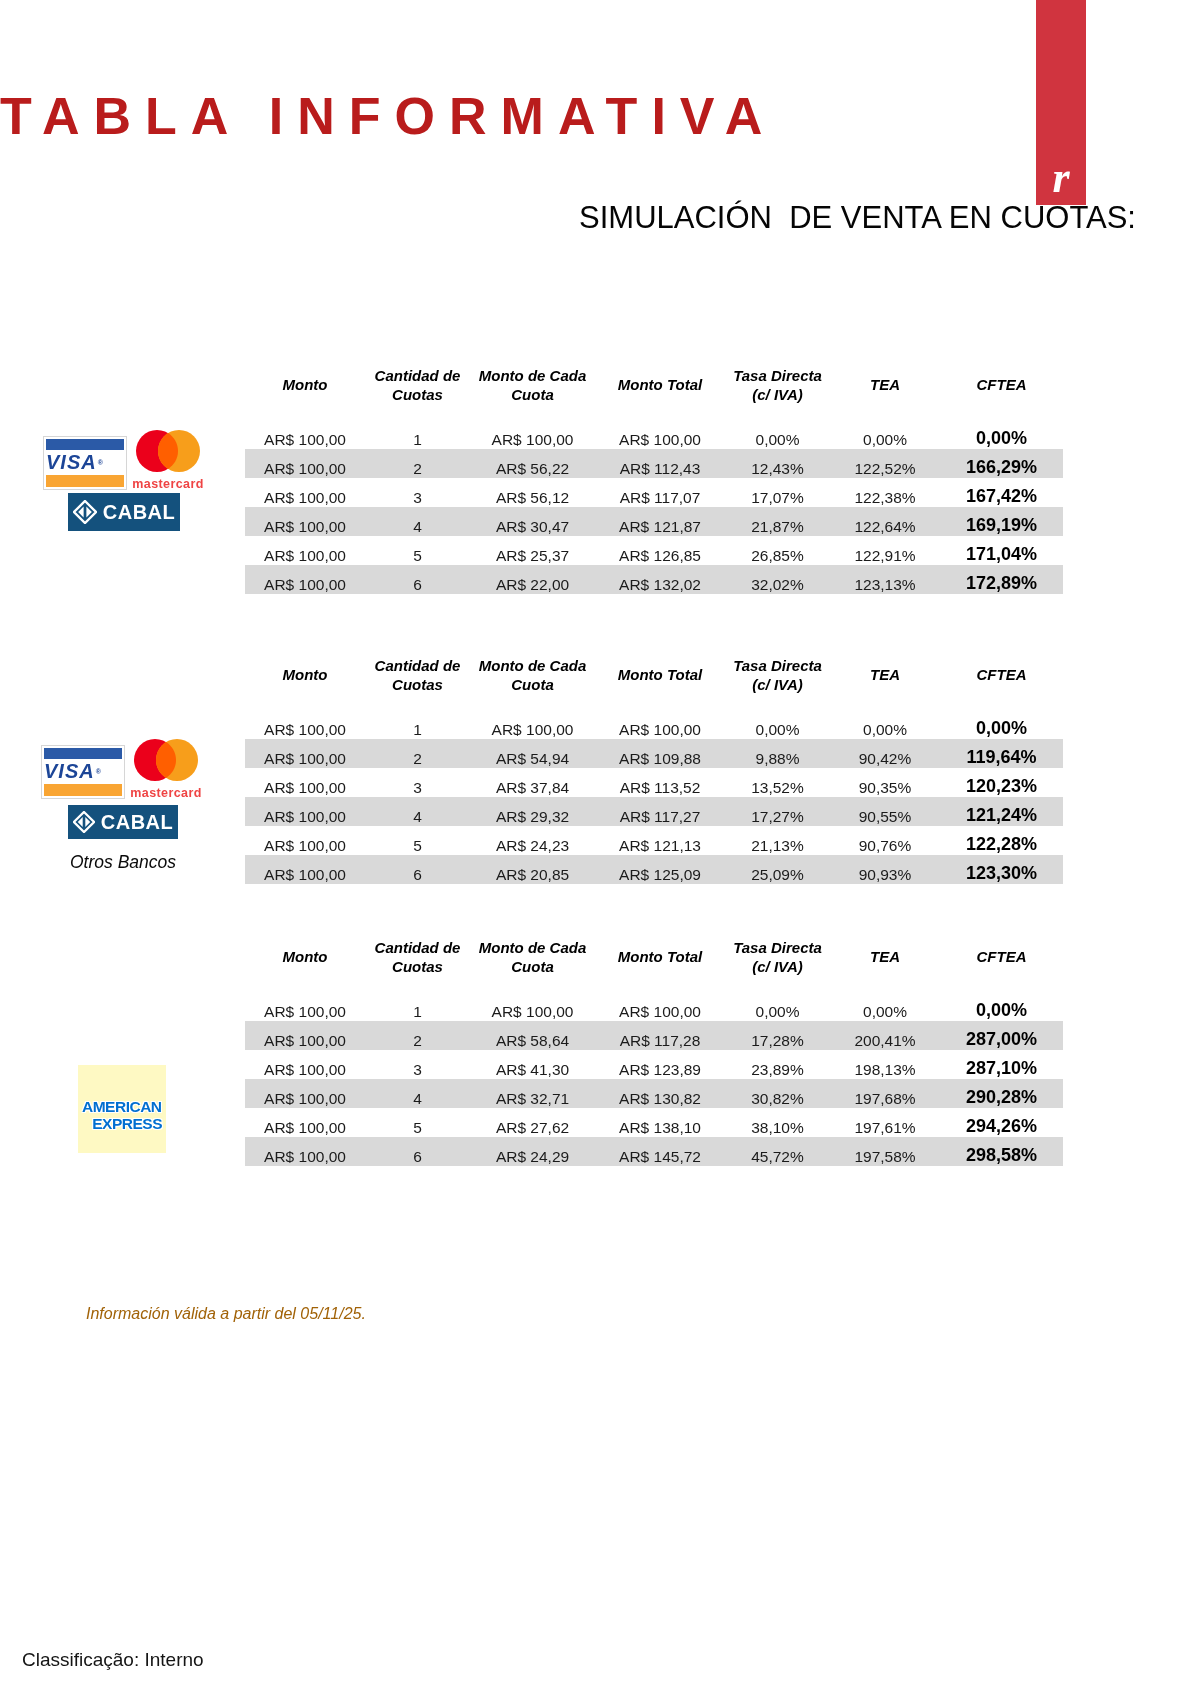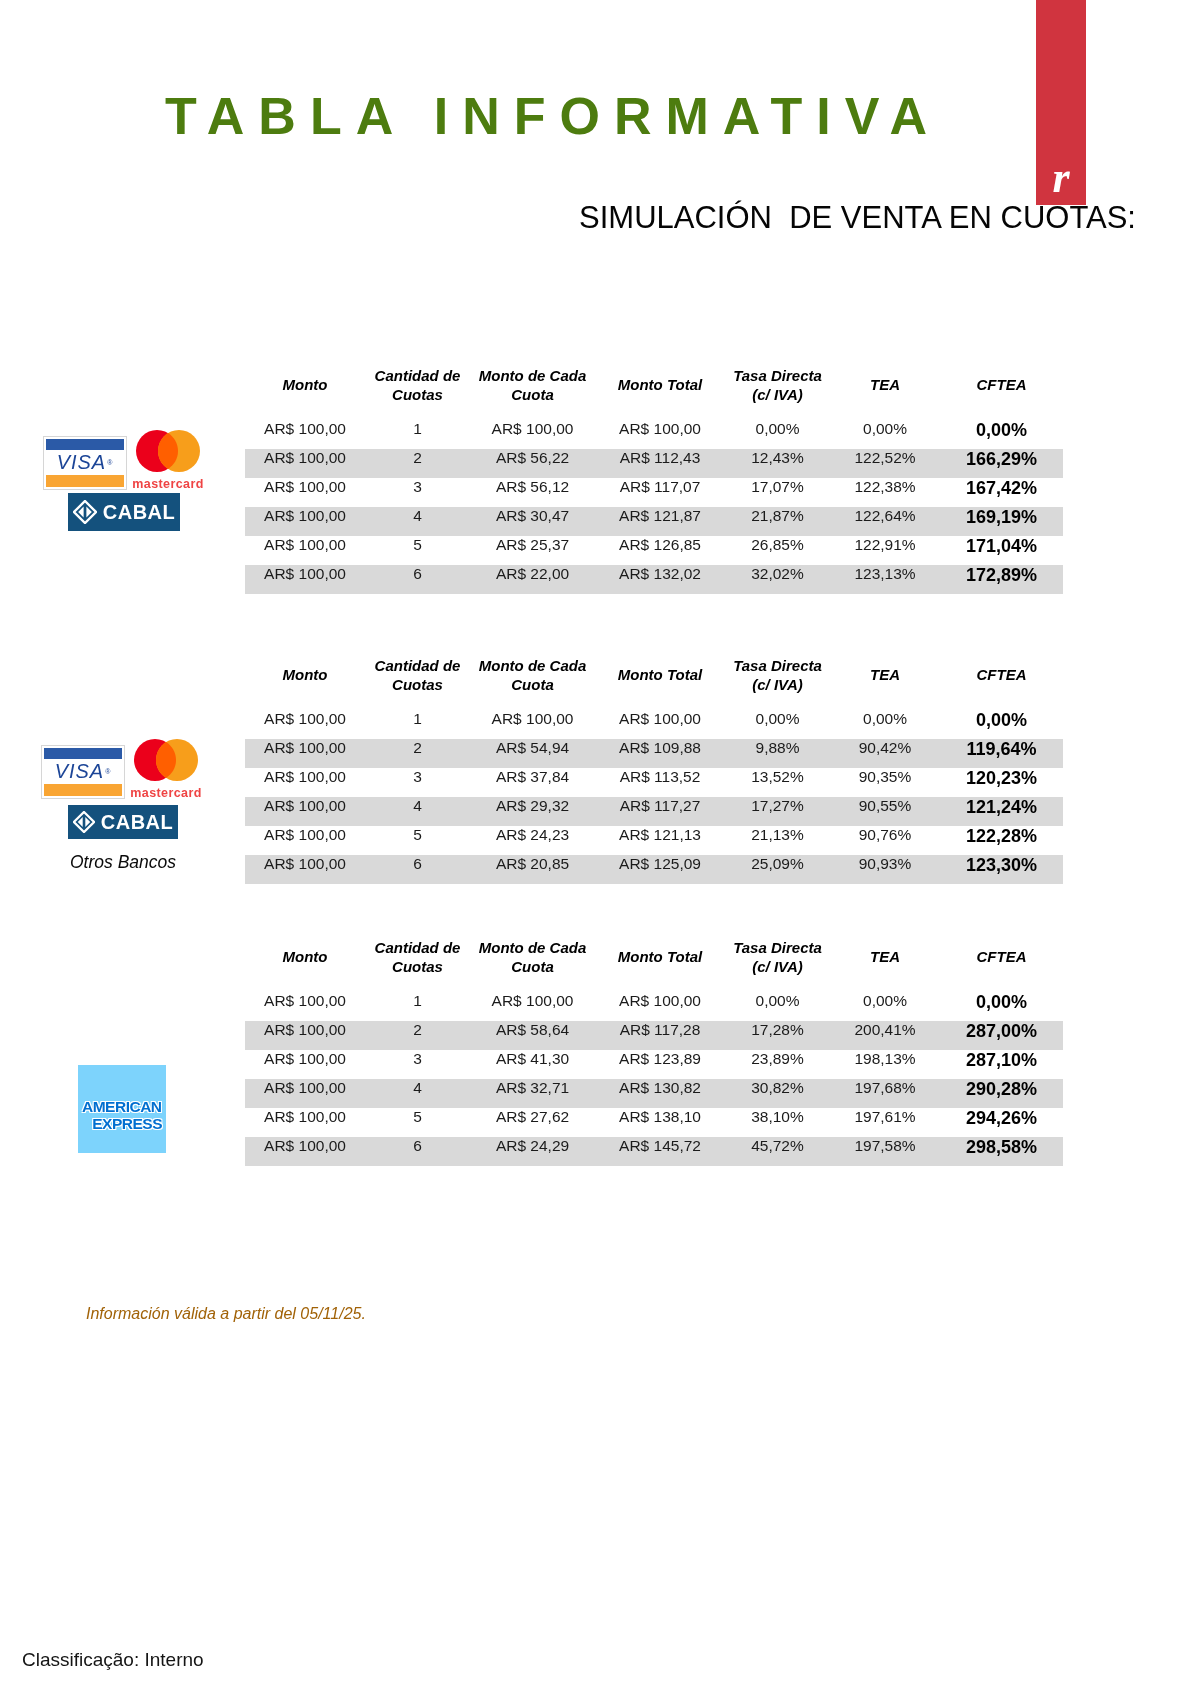--- a/index.html
+++ b/index.html
@@ -4,64 +4,64 @@
 <style>
   html,body{margin:0;padding:0;background:#ffffff;}
   .page{position:relative;width:1189px;height:1684px;background:#ffffff;overflow:hidden;
         font-family:"Liberation Sans",sans-serif;color:#1f1f1f;}
 
   
   .red-bar{position:absolute;left:1036px;top:0;width:50px;height:205px;background:#d0343f;
            display:flex;align-items:flex-end;justify-content:center;padding-bottom:5px;box-sizing:border-box;}
   .brand-r{font-family:"Liberation Serif",serif;font-style:italic;font-weight:bold;
            font-size:44px;color:#ffffff;line-height:1;}
-  .doc-title{position:absolute;top:86px;left:0;width:1106px;text-align:center;
-             font-weight:bold;font-size:52px;letter-spacing:14px;color:#4d7c0f;white-space:pre;}
+  .doc-title{position:absolute;top:86px;left:0;width:1106px;
+             font-weight:bold;font-size:52px;letter-spacing:14px;color:#b91c1c;white-space:pre;}
   .doc-subtitle{position:absolute;top:200px;left:16px;width:1120px;text-align:right;
                 font-size:31px;color:#050505;white-space:pre;}
 
   
   .tbl{position:absolute;left:245px;width:818px;}
   .thead{display:flex;}
   .hcell{display:flex;align-items:center;justify-content:center;text-align:center;
          font-style:italic;font-weight:bold;font-size:15px;line-height:1.3;min-height:58px;color:#000;}
   .trows{margin-top:6px;}
-  .trow{display:flex;height:29px;align-items:flex-start;}
+  .trow{display:flex;height:29px;align-items:flex-end;}
   .trow.stripe{background:#d9d9d9;}
   .tcell{text-align:center;font-size:15.5px;color:#1b1b1b;}
   .c0{width:120px;}.c1{width:105px;}.c2{width:125px;}.c3{width:130px;}
   .c4{width:105px;}.c5{width:110px;}.c6{width:123px;}
   .tcell.c6{font-weight:bold;font-size:18px;color:#000;}
   #tbl1{top:356px;} #tbl2{top:646px;} #tbl3{top:928px;}
 
   
   .visa-logo{position:absolute;width:82px;height:52px;background:#fff;box-shadow:0 0 0 1px #d6d6d6;
              display:flex;flex-direction:column;padding:2px;box-sizing:border-box;}
   .visa-top{height:11px;background:#2b5aa7;}
-  .visa-mid{flex:1;display:flex;align-items:center;justify-content:center;
-            font-style:italic;font-weight:normal;font-size:20px;letter-spacing:1px;color:#1c4597;}
+  .visa-mid{flex:1;display:flex;align-items:center;justify-content:flex-start;
+            font-style:italic;font-weight:bold;font-size:20px;letter-spacing:1px;color:#1c4597;}
   .visa-mid sup{font-size:7px;font-style:normal;margin-left:1px;}
   .visa-bot{height:12px;background:#f9a533;}
   #visa1{left:44px;top:437px;} #visa2{left:42px;top:746px;}
 
   .mc-logo{position:absolute;width:74px;text-align:center;}
   .mc-word{font-size:12.5px;font-weight:600;color:#ef4444;letter-spacing:.4px;margin-top:-2px;}
   #mc1{left:131px;top:429px;} #mc2{left:129px;top:738px;}
 
   .cabal-logo{position:absolute;background:#14517d;border-radius:0;display:flex;
               align-items:center;justify-content:center;gap:6px;}
   .cabal-word{color:#fff;font-weight:bold;font-size:20px;letter-spacing:.5px;}
   #cabal1{left:68px;top:493px;width:112px;height:38px;}
   #cabal2{left:68px;top:805px;width:110px;height:34px;}
 
   .bank-label{position:absolute;left:5px;width:236px;text-align:center;
               font-style:italic;font-size:17.5px;line-height:23.5px;color:#0a0a0a;}
   #banks1{top:541px;} #banks2{top:851px;}
 
-  .amex-logo{position:absolute;left:78px;top:1065px;width:88px;height:88px;background:#7dd3fc;}
+  .amex-logo{position:absolute;left:78px;top:1065px;width:88px;height:88px;background:#fef9c3;}
   .amex-line{position:absolute;font-weight:800;font-size:15.5px;letter-spacing:-0.5px;color:#016fd0;
              text-shadow:-1px -1px 0 #fff,1px -1px 0 #fff,-1px 1px 0 #fff,1px 1px 0 #fff;}
   .amex-l1{left:4px;top:33px;}
   .amex-l2{right:4px;top:50px;}
 
   
   .note{position:absolute;left:86px;top:1305px;font-style:italic;font-size:16px;color:#a16207;}
   .classification{position:absolute;left:22px;top:1649px;font-size:19px;color:#151515;}
 </style>
 </head>

